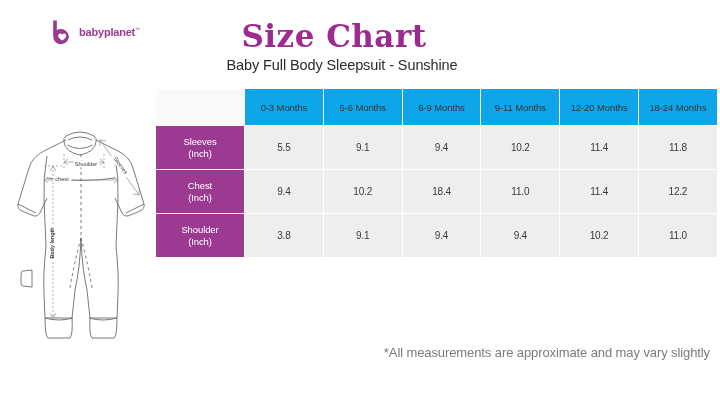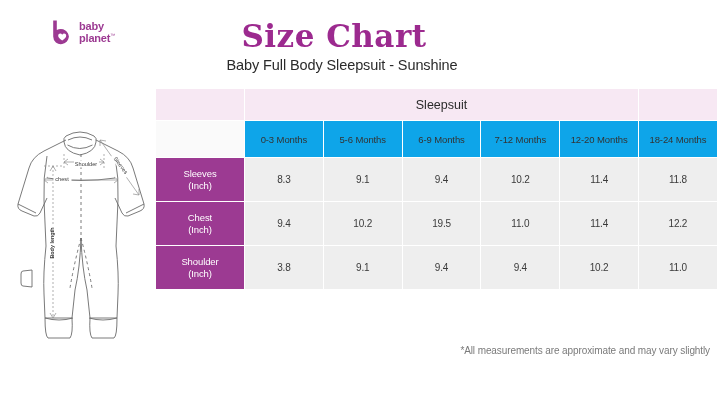--- a/index.html
+++ b/index.html
@@ -24,21 +24,21 @@
     align-items: center;
     gap: 5px;
   }
   #brand-logo .logo-mark {
     width: 24px;
     height: 26px;
     flex: 0 0 auto;
   }
   #brand-logo .logo-words {
     display: flex;
-    flex-direction: column;
+    flex-direction: row;
     line-height: 1.05;
   }
   #brand-logo .logo-words span {
     color: #9c3a92;
     font-size: 11px;
     font-weight: bold;
     letter-spacing: -0.2px;
   }
   #brand-logo .logo-words .tm {
     font-size: 5px;
@@ -139,21 +139,21 @@
     font-size: 10px;
     height: 43px;
     letter-spacing: -0.2px;
   }
 
   
   .footnote {
     position: absolute;
     right: 10px;
     top: 345px;
-    font-size: 10px;
+    font-size: 13px;
     color: #7a7a7a;
     letter-spacing: -0.1px;
   }
 </style>
 </head>
 <body>
 
 <div id="brand-logo">
   <span class="logo-mark">
     <svg viewBox="0 0 24 26" width="24" height="26" aria-hidden="true">
@@ -255,58 +255,53 @@
   <colgroup>
     <col class="col-label">
     <col class="col-size">
       <col class="col-size">
       <col class="col-size">
     <col class="col-size">
       <col class="col-size">
       <col class="col-size">
   </colgroup>
   <tbody>
-    <tr class="group-band">
-      <td class="band-corner"></td>
-      <td colspan="5">Sleepsuit</td>
-      <td class="band-empty"></td>
-    </tr>
 
     <tr class="size-head">
       <td class="head-blank"></td>
       <td>0-3 Months</td>
       <td>5-6 Months</td>
       <td>6-9 Months</td>
-      <td>7-12 Months</td>
+      <td>9-11 Months</td>
       <td>12-20 Months</td>
       <td>18-24 Months</td>
     </tr>
 
 
     <tr class="data-row">
       <td class="row-label">
         <div>Sleeves</div>
         <div>(Inch)</div>
       </td>
-      <td class="cell">8.3</td>
+      <td class="cell">5.5</td>
       <td class="cell">9.1</td>
       <td class="cell">9.4</td>
       <td class="cell">10.2</td>
       <td class="cell">11.4</td>
       <td class="cell">11.8</td>
     </tr>
 
     <tr class="data-row">
       <td class="row-label">
         <div>Chest</div>
         <div>(Inch)</div>
       </td>
       <td class="cell">9.4</td>
       <td class="cell">10.2</td>
-      <td class="cell">19.5</td>
+      <td class="cell">18.4</td>
       <td class="cell">11.0</td>
       <td class="cell">11.4</td>
       <td class="cell">12.2</td>
     </tr>
 
     <tr class="data-row">
       <td class="row-label">
         <div>Shoulder</div>
         <div>(Inch)</div>
       </td>

